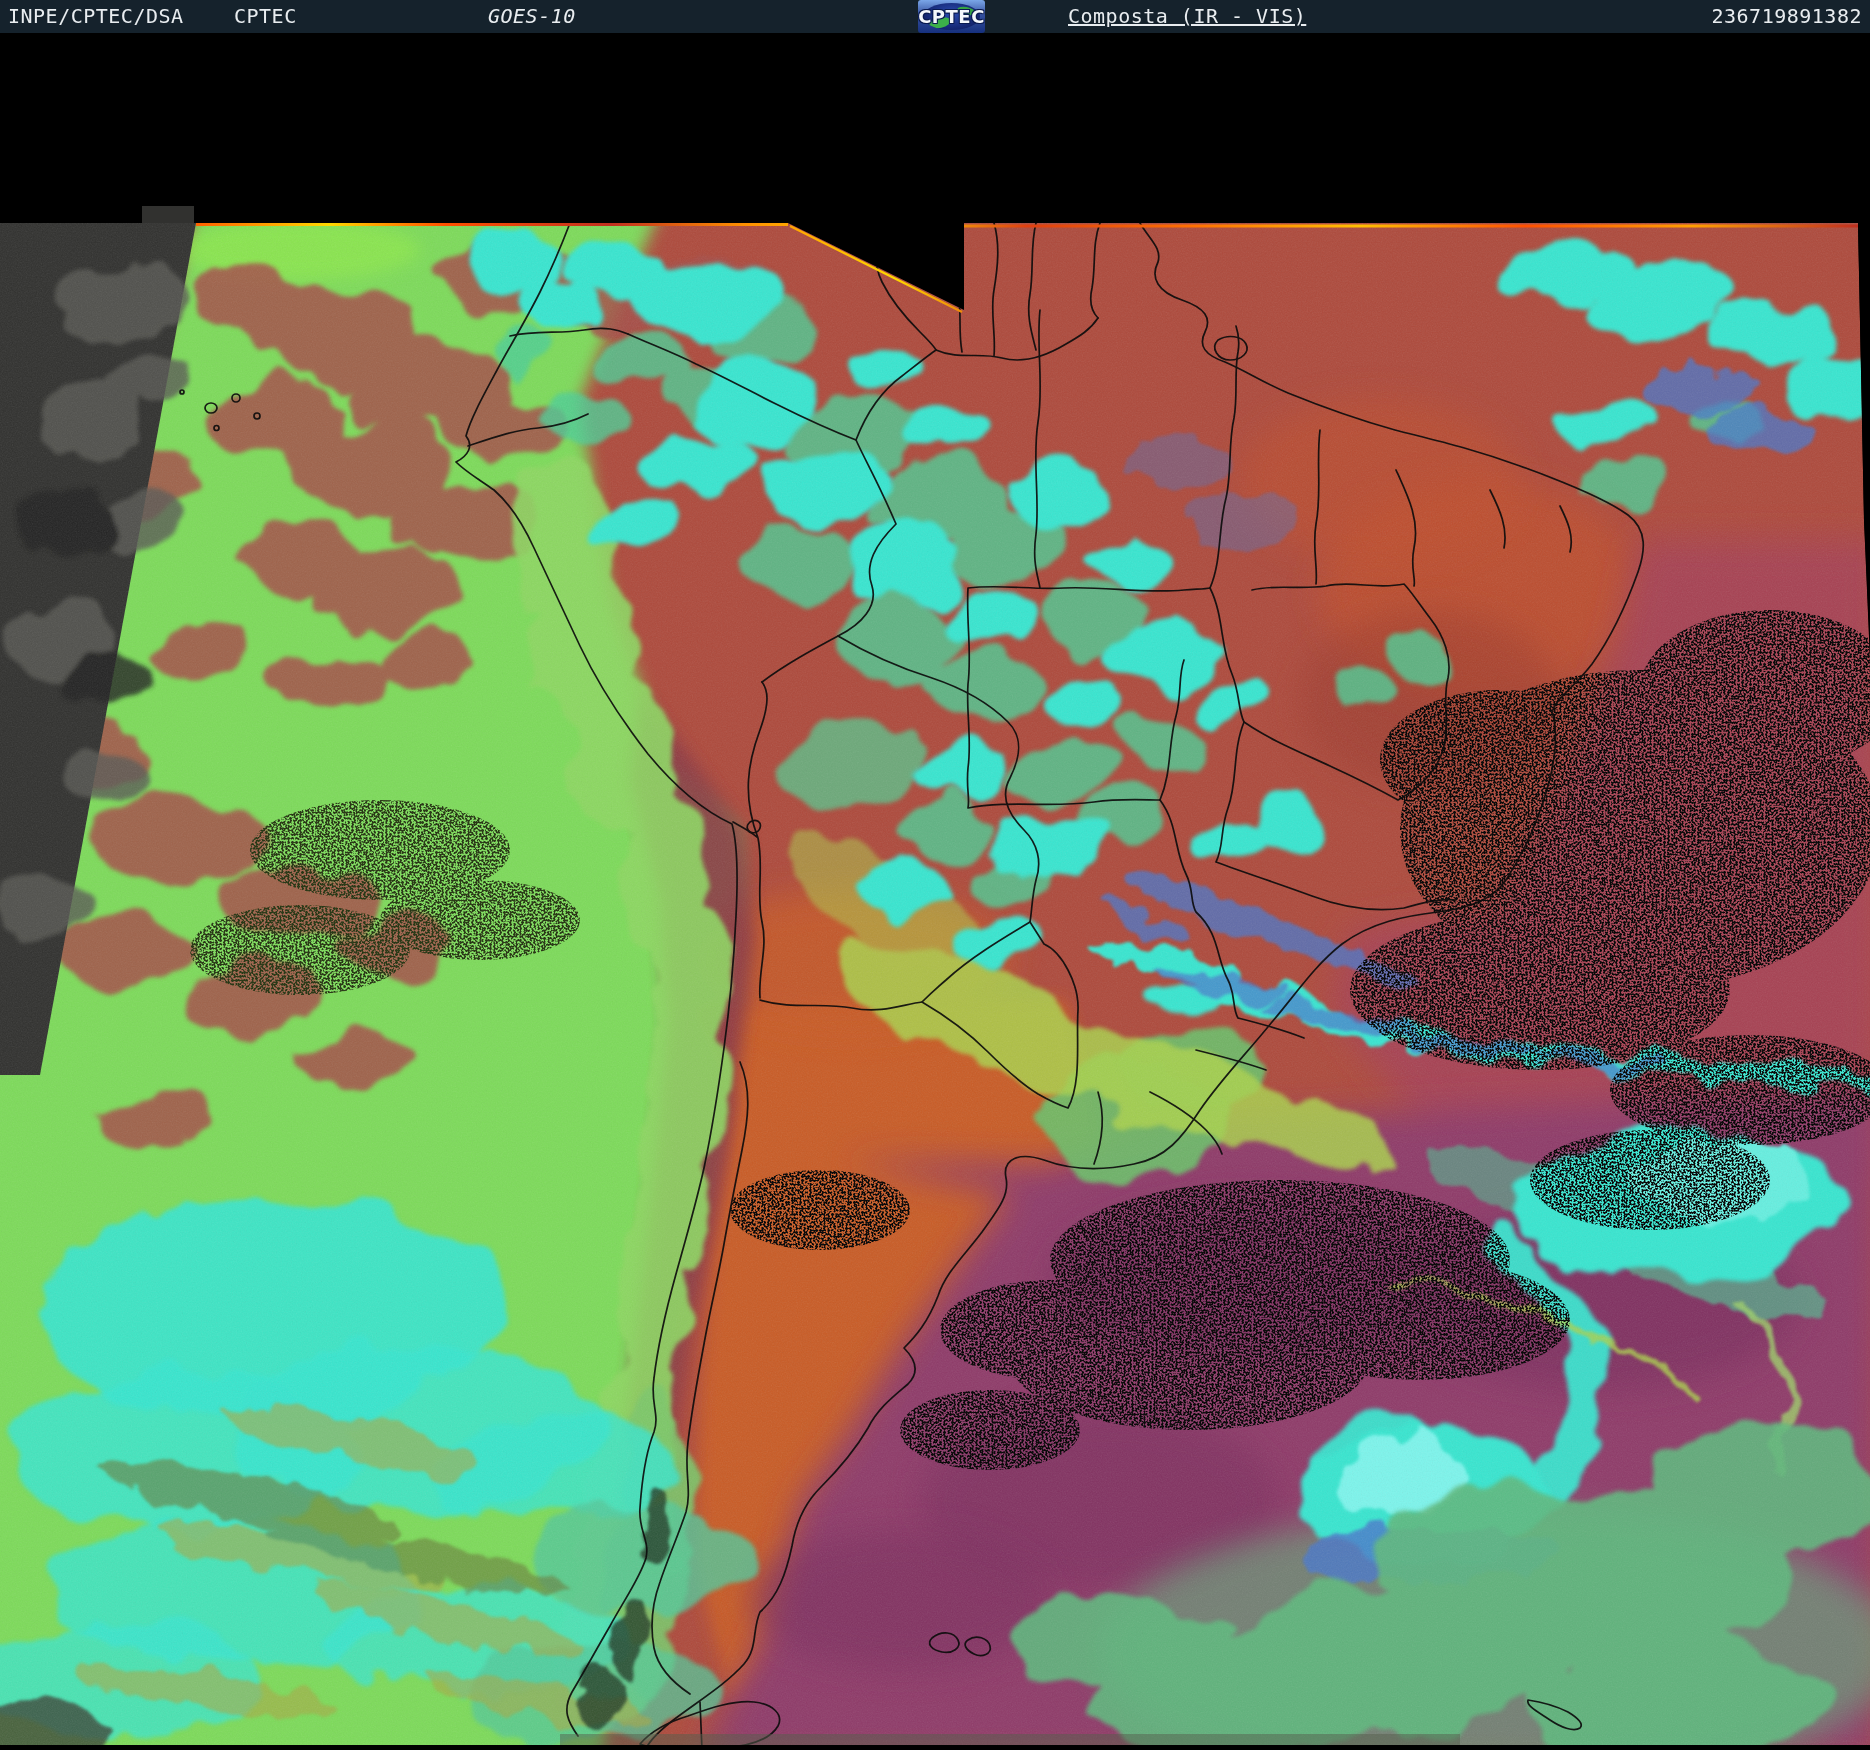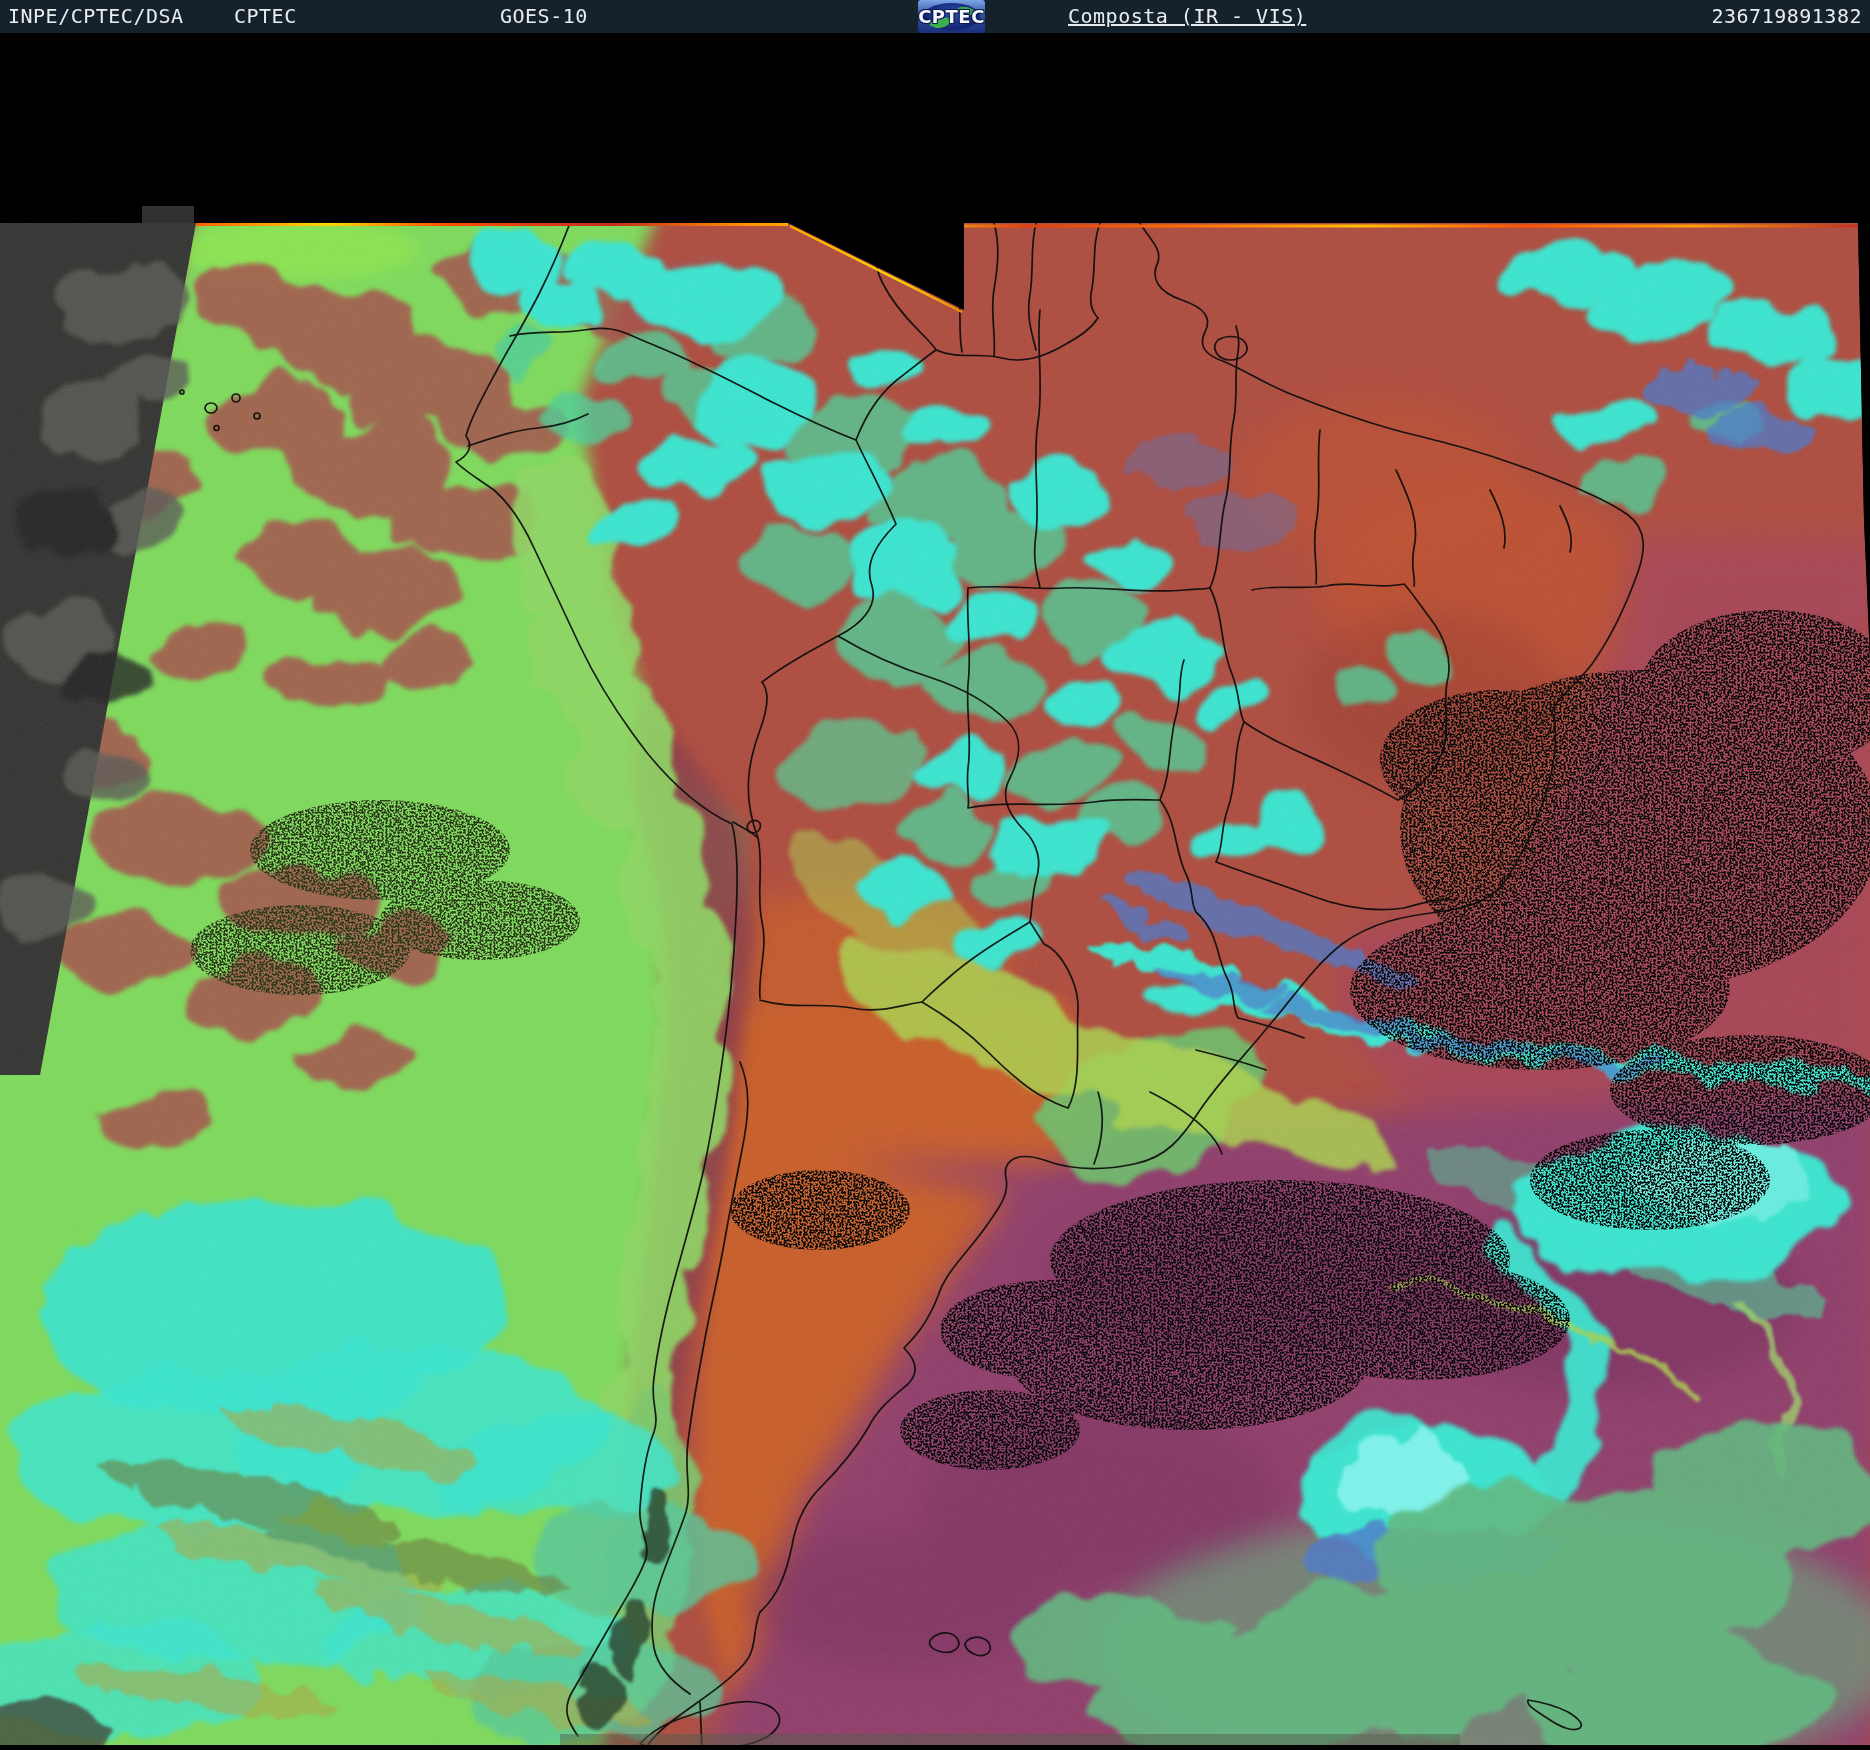--- a/index.html
+++ b/index.html
@@ -2,21 +2,21 @@
 <html style="--header_bg: #15222c; --header_text: #e9edf0; --logo_text: #f4f7fc; --gray_band: #31312f; --gray_cloud: #5a5a54; --land_red: #ae4a3c; --ne_red: #c04f2e; --argentina_orange: #c95c26; --andes_maroon: #8c3744; --atl_crimson: #a74352; --satl_magenta: #8f3a69; --satl_purple: #7b2f5e; --pacific_green: #7ddb5a; --mottle_red: #a65048; --cyan: #38e6d0; --teal_green: #4ecf96; --yellow_green: #abd24e; --olive: #a8a844; --blue_wisp: #4a78cc; --south_green: #5fb97e; --coast_green: #8ed862; --border_line: #0d0d0d;"><head>
 <meta charset="utf-8">
 <style>
   html,body{margin:0;padding:0;background:#000;}
   .stage{position:relative;width:1870px;height:1750px;background:#4c1d95;overflow:hidden;
          font-family:"DejaVu Sans Mono","Liberation Mono",monospace;}
   .header{position:absolute;left:0;top:0;width:1870px;height:33px;background:var(--header_bg);z-index:5;}
   .header span{position:absolute;top:4px;font-size:20px;color:var(--header_text);white-space:pre;letter-spacing:0.5px;}
   .h-agency{left:8px;}
   .h-noaa{left:234px;}
-  .h-sat{left:500px;}
+  .h-sat{left:488px;font-style:italic;}
   .h-product{left:1068px;text-decoration:underline;}
   .h-time{right:8px;}
   .logo{position:absolute;left:918px;top:0;width:67px;height:33px;border-radius:3px;
         background:linear-gradient(180deg,#7aa6e8 0%,#35509e 45%,#16307e 100%);z-index:6;}
   .logo-globe{position:absolute;left:5px;top:3px;width:57px;height:27px;border-radius:50%;
         background:radial-gradient(ellipse at 50% 40%,#2a4ab0 0%,#13246e 70%,#0c1a54 100%);overflow:hidden;}
   .logo-land1{position:absolute;left:6px;top:15px;width:22px;height:10px;background:#3cb04a;border-radius:50%;transform:rotate(-15deg);}
   .logo-land2{position:absolute;left:34px;top:4px;width:18px;height:8px;background:#35a344;border-radius:50%;transform:rotate(10deg);}
   .logo-text{position:absolute;left:0;top:6px;width:67px;text-align:center;font-family:"DejaVu Sans","Liberation Sans",sans-serif;
         font-weight:bold;font-size:18px;color:var(--logo_text);letter-spacing:0.5px;

